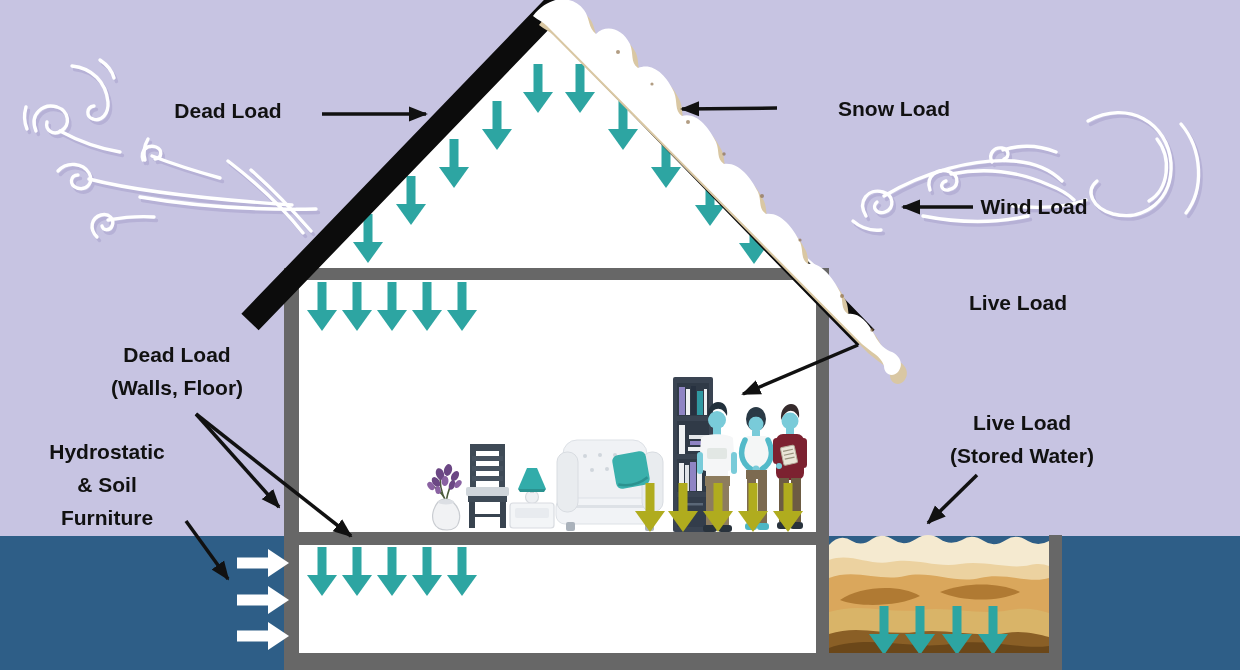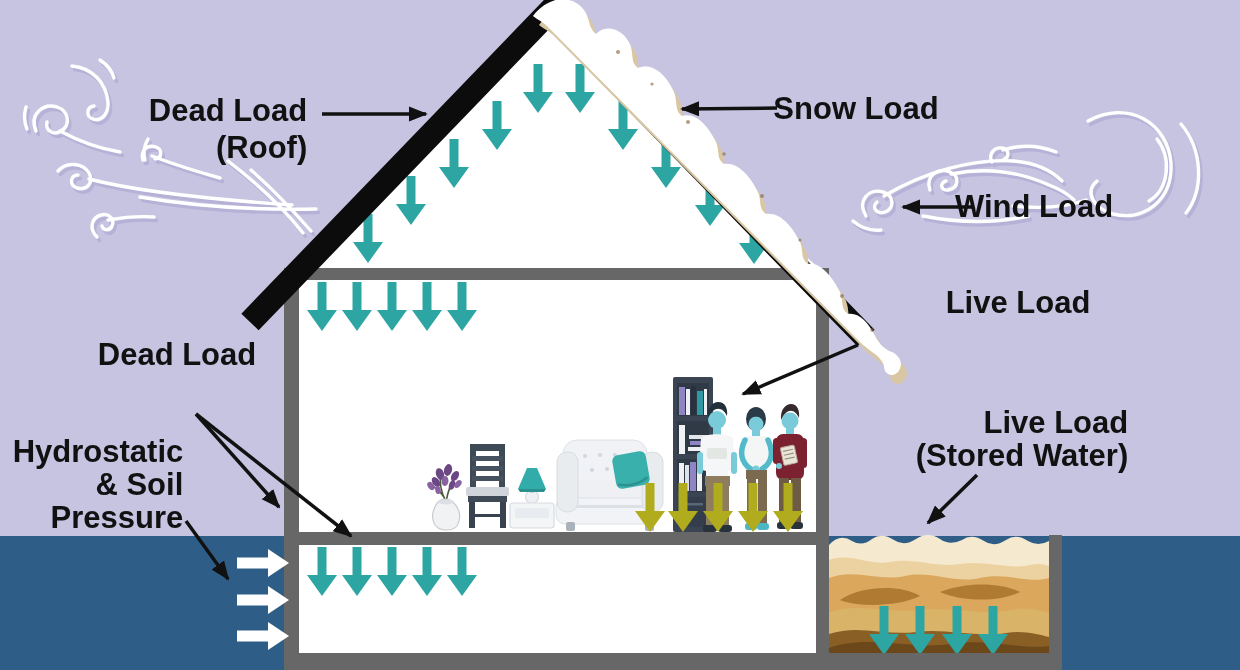--- a/index.html
+++ b/index.html
@@ -1,20 +1,20 @@
 <!DOCTYPE html>
 <html><head>
 <meta charset="utf-8">
 <style>
   html,body{margin:0;padding:0;background:#c7c4e2;}
   .stage{position:relative;width:1240px;height:670px;overflow:hidden;background:#c7c4e2;
          font-family:"Liberation Sans",sans-serif;}
   svg.art{position:absolute;left:0;top:0;width:1240px;height:670px;display:block;}
   .lbl{position:absolute;transform:translateX(-50%);color:#111111;font-weight:700;
-       font-size:31px;line-height:33px;text-align:right;white-space:nowrap;}
+       font-size:21px;line-height:33px;text-align:center;white-space:nowrap;}
   .lbl.lh37{line-height:37px;}
 </style>
 </head>
 <body>
 
 <div class="stage">
 
 <svg class="art" viewBox="0 0 1240 670">
   <defs>
     <marker id="ah" viewBox="0 0 10 10" markerWidth="5.5" markerHeight="5.5" refX="9" refY="5" orient="auto" markerUnits="strokeWidth">
@@ -328,43 +328,43 @@
     <path d="M858,345 L743,394" marker-end="url(#ah)"></path>
     <path d="M977,475 L928,523" marker-end="url(#ah)"></path>
     <path d="M196,414 L279,507" marker-end="url(#ah)"></path>
     <path d="M196,414 L351,536" marker-end="url(#ah)"></path>
     <path d="M186,521 L228,579" marker-end="url(#ah)"></path>
   </g>
 </svg>
 
 <div class="lbl lh37" style="left:228px;top:92px">
   <div>Dead Load</div>
-  <div>(Roof)</div>
-</div>
-
-<div class="lbl" style="left:856px;top:92px">
+</div>
+
+<div class="lbl" style="left:894px;top:92px">
   <div>Snow Load</div>
 </div>
 
 <div class="lbl" style="left:1034px;top:190px">
   <div>Wind Load</div>
 </div>
 
 <div class="lbl" style="left:1018px;top:286px">
   <div>Live Load</div>
 </div>
 
 <div class="lbl" style="left:1022px;top:406px">
   <div>Live Load</div>
   <div>(Stored Water)</div>
 </div>
 
 <div class="lbl" style="left:177px;top:338px">
   <div>Dead Load</div>
-</div>
-
-<div class="lbl" style="left:98px;top:435px">
+  <div>(Walls, Floor)</div>
+</div>
+
+<div class="lbl" style="left:107px;top:435px">
   <div>Hydrostatic</div>
   <div>&amp; Soil</div>
-  <div>Pressure</div>
+  <div>Furniture</div>
 </div>
 
 </div>
 
 </body></html>

